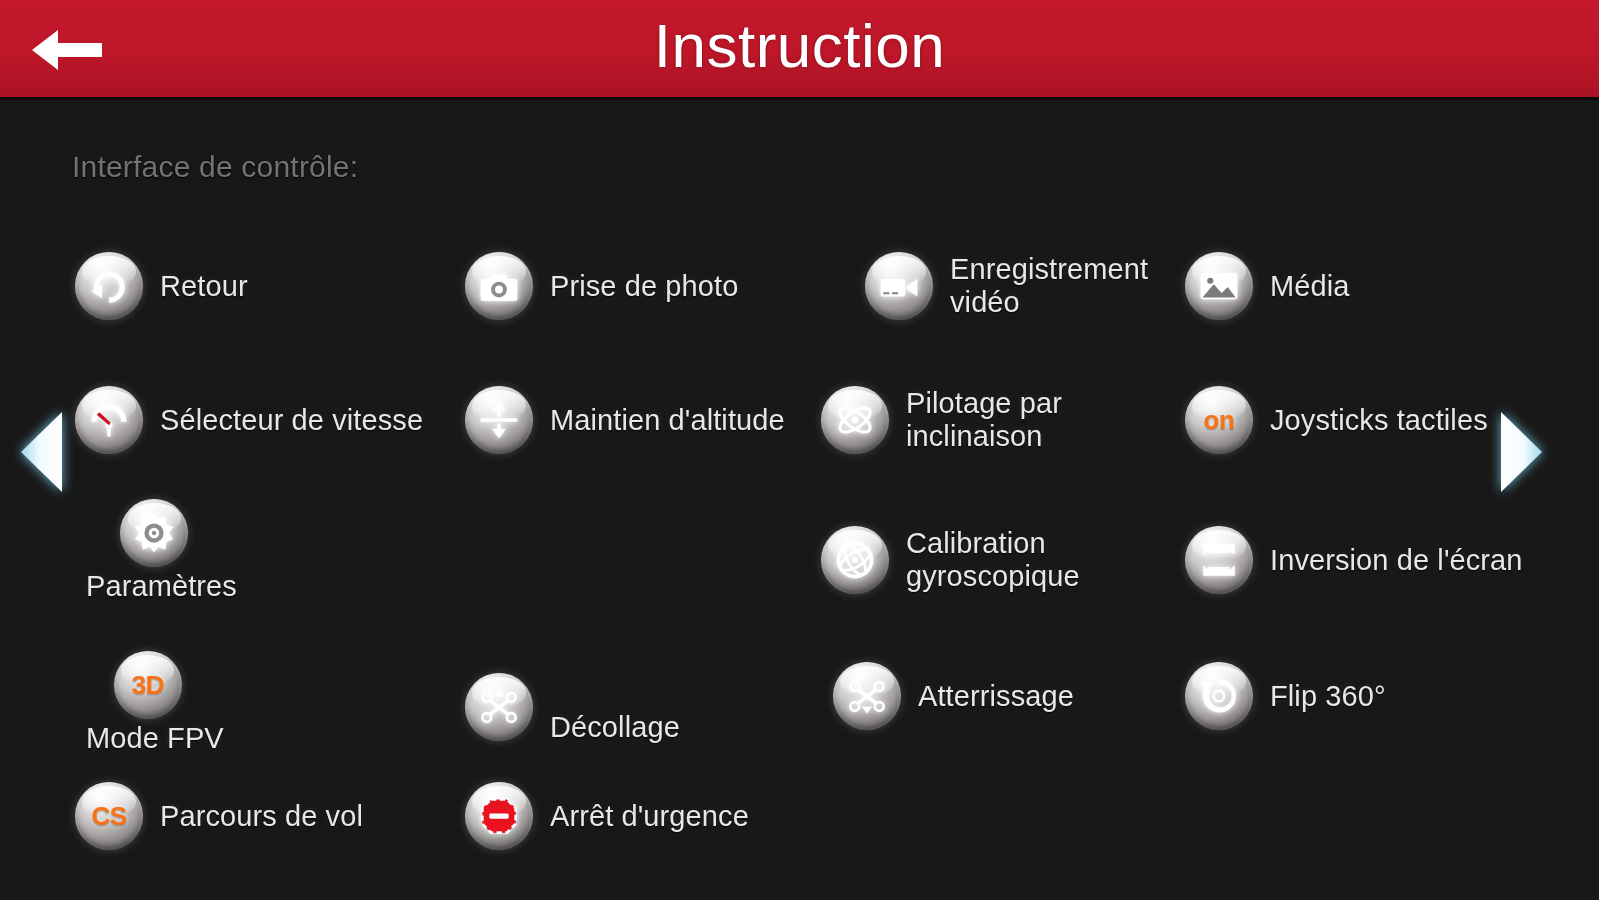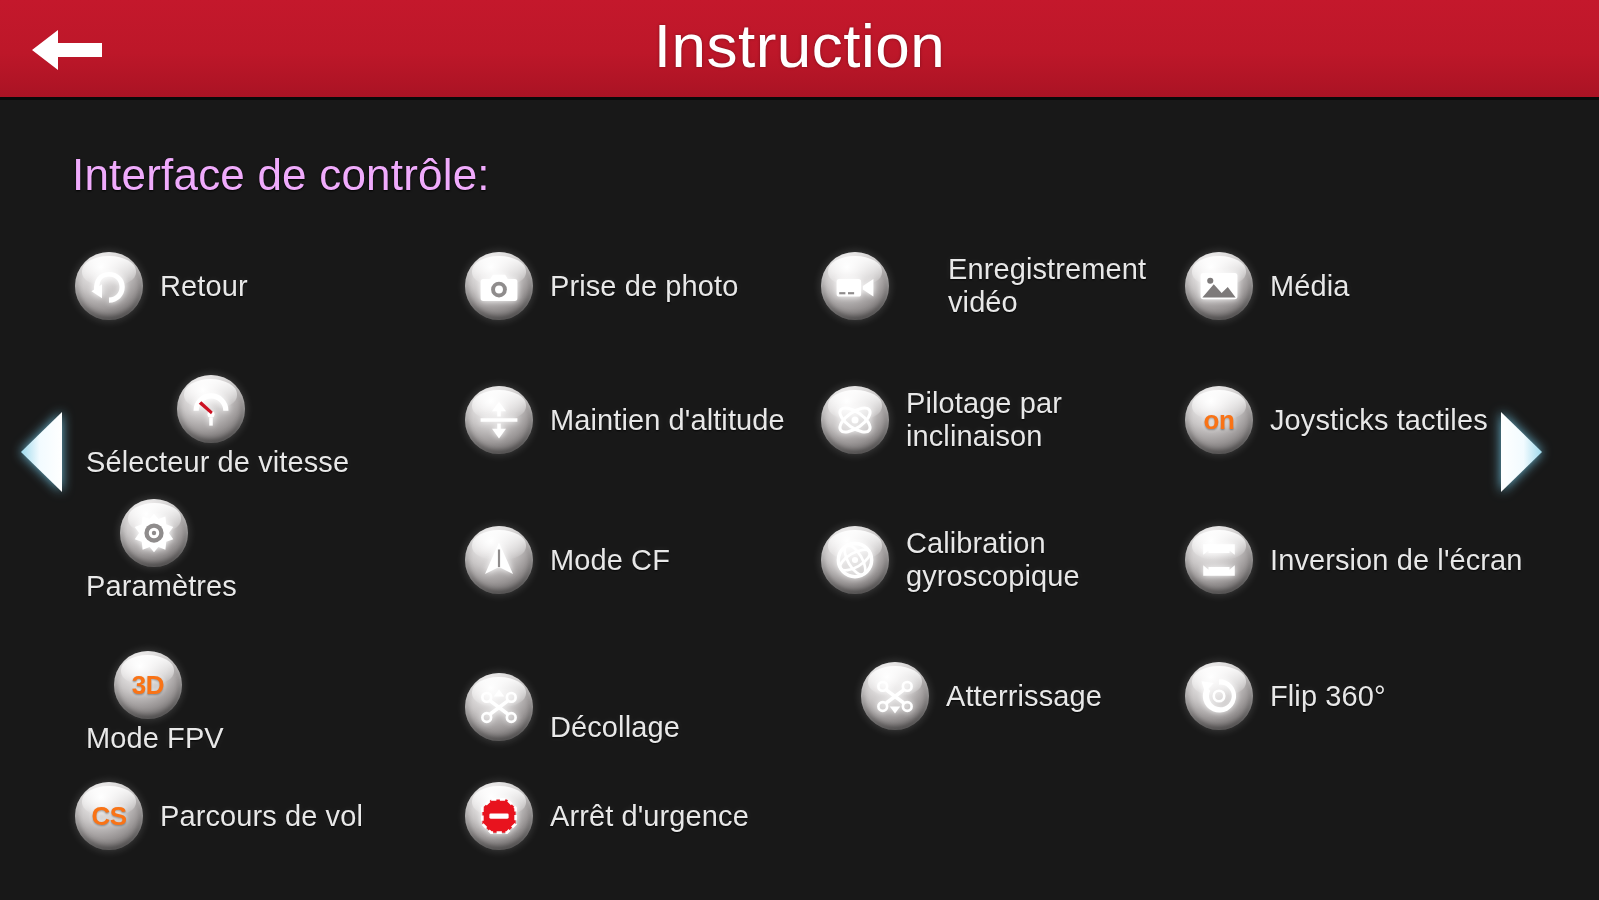--- a/index.html
+++ b/index.html
@@ -57,22 +57,22 @@
     position: absolute;
     left: 0; top: 100px;
     width: 1599px;
     height: 800px;
     background: #181818;
   }
 
   #section-title {
     position: absolute;
     left: 72px; top: 50px;
-    color: #f0abfc;
-    font-size: 44px;
+    color: #737373;
+    font-size: 30px;
     font-weight: 400;
     letter-spacing: 0.2px;
     white-space: nowrap;
     text-shadow: 0 1px 2px #000;
   }
 
   
   .nav-arrow {
     position: absolute;
     top: 308px;
@@ -227,21 +227,21 @@
             <div class="glyph">
               <svg width="42" height="42" viewBox="0 0 48 48" style="filter: drop-shadow(0 0 3px rgba(255,255,255,0.9));">
                 <path d="M17 11 L31 11 L34 16 L42 16 A3 3 0 0 1 45 19 L45 38 A3 3 0 0 1 42 41 L6 41 A3 3 0 0 1 3 38 L3 19 A3 3 0 0 1 6 16 L14 16 Z" fill="#ffffff"></path>
                 <circle cx="24" cy="28" r="9" fill="#8f8c8c"></circle>
                 <circle cx="24" cy="28" r="4.5" fill="#ffffff"></circle>
               </svg>
             </div>
           </div>
           <div class="cell-label">Prise de photo</div>
         </div>
-        <div class="cell" style="left: 818px; top: 138px; gap: 42px;">
+        <div class="cell" style="left: 862px; top: 138px;">
           <div class="icon-wrap">
             <div class="chrome"></div>
             <div class="glyph">
               <svg width="42" height="42" viewBox="0 0 48 48" style="filter: drop-shadow(0 0 3px rgba(255,255,255,0.9));">
                 <rect x="3" y="16" width="28" height="20" rx="3" fill="#ffffff"></rect>
                 <path d="M33 24 L45 16 L45 36 L33 28 Z" fill="#ffffff"></path>
                 <rect x="6" y="31" width="7" height="2.5" fill="#8f8c8c"></rect>
                 <rect x="16" y="31" width="7" height="2.5" fill="#8f8c8c"></rect>
               </svg>
             </div>
@@ -255,21 +255,21 @@
             <div class="glyph">
               <svg width="42" height="42" viewBox="0 0 48 48" style="filter: drop-shadow(0 0 3px rgba(255,255,255,0.9));">
                 <rect x="3" y="9" width="42" height="30" rx="3" fill="#ffffff"></rect>
                 <circle cx="14" cy="18" r="3.5" fill="#7d7a7a"></circle>
                 <path d="M5 37 L18 22 L27 32 L34 25 L43 37 Z" fill="#7d7a7a"></path>
               </svg>
             </div>
           </div>
           <div class="cell-label">Média</div>
         </div>
-        <div class="cell" style="left: 72px; top: 272px; flex-direction: column;">
+        <div class="cell" style="left: 72px; top: 272px;">
           <div class="icon-wrap">
             <div class="chrome"></div>
             <div class="glyph">
               <svg width="42" height="42" viewBox="0 0 48 48" style="filter: drop-shadow(0 0 3px rgba(255,255,255,0.9));">
                 <path d="M24 6 A20 20 0 0 1 44 26 L38 26 A14 14 0 0 0 24 12 A14 14 0 0 0 10 26 L4 26 A20 20 0 0 1 24 6 Z" fill="#ffffff"></path>
                 <circle cx="24" cy="30" r="4" fill="#ffffff"></circle>
                 <path d="M24 30 L10 18 L13 15 L26 27 Z" fill="#cc1122"></path>
                 <rect x="22" y="34" width="4" height="9" fill="#ffffff"></rect>
               </svg>
             </div>
@@ -318,32 +318,20 @@
             <div class="glyph">
               <svg width="42" height="42" viewBox="0 0 48 48" style="filter: drop-shadow(0 0 3px rgba(255,255,255,0.9));">
                 <path d="M24 2 L29 8 L37 5 L38 14 L46 17 L41 24 L46 31 L38 34 L37 43 L29 40 L24 46 L19 40 L11 43 L10 34 L2 31 L7 24 L2 17 L10 14 L11 5 L19 8 Z" fill="#ffffff"></path>
                 <circle cx="24" cy="24" r="11" fill="#8f8c8c"></circle>
                 <circle cx="24" cy="24" r="6" fill="#ffffff"></circle>
                 <circle cx="24" cy="24" r="2.5" fill="#8f8c8c"></circle>
               </svg>
             </div>
           </div>
           <div class="cell-label">Paramètres</div>
-        </div>
-        <div class="cell" style="left: 462px; top: 412px;">
-          <div class="icon-wrap">
-            <div class="chrome"></div>
-            <div class="glyph">
-              <svg width="42" height="42" viewBox="0 0 48 48" style="filter: drop-shadow(0 0 3px rgba(255,255,255,0.9));">
-                <path d="M24 4 L40 40 L24 32 L8 40 Z" fill="#ffffff"></path>
-                <path d="M24 12 L24 32" stroke="#8f8c8c" stroke-width="2.5"></path>
-              </svg>
-            </div>
-          </div>
-          <div class="cell-label">Mode CF</div>
         </div>
         <div class="cell" style="left: 818px; top: 412px;">
           <div class="icon-wrap">
             <div class="chrome"></div>
             <div class="glyph">
               <svg width="42" height="42" viewBox="0 0 48 48" style="filter: drop-shadow(0 0 3px rgba(255,255,255,0.9));">
                 <circle cx="24" cy="24" r="19" fill="none" stroke="#ffffff" stroke-width="4"></circle>
                 <ellipse cx="24" cy="24" rx="19" ry="8" fill="none" stroke="#ffffff" stroke-width="3" transform="rotate(-30 24 24)"></ellipse>
                 <ellipse cx="24" cy="24" rx="8" ry="19" fill="none" stroke="#ffffff" stroke-width="3" transform="rotate(-30 24 24)"></ellipse>
                 <circle cx="24" cy="24" r="3.5" fill="#ffffff"></circle>
@@ -383,21 +371,21 @@
                 <circle cx="38" cy="13" r="5" fill="none" stroke="#ffffff" stroke-width="3"></circle>
                 <circle cx="10" cy="36" r="5" fill="none" stroke="#ffffff" stroke-width="3"></circle>
                 <circle cx="38" cy="36" r="5" fill="none" stroke="#ffffff" stroke-width="3"></circle>
                 <path d="M14 17 L34 32 M34 17 L14 32" stroke="#ffffff" stroke-width="4"></path>
                 <path d="M24 4 L30 12 L18 12 Z" fill="#ffffff"></path>
               </svg>
             </div>
           </div>
           <div class="cell-label">Décollage</div>
         </div>
-        <div class="cell" style="left: 858px; top: 548px;">
+        <div class="cell" style="left: 830px; top: 548px;">
           <div class="icon-wrap">
             <div class="chrome"></div>
             <div class="glyph">
               <svg width="42" height="42" viewBox="0 0 48 48" style="filter: drop-shadow(0 0 3px rgba(255,255,255,0.9));">
                 <circle cx="10" cy="13" r="5" fill="none" stroke="#ffffff" stroke-width="3"></circle>
                 <circle cx="38" cy="13" r="5" fill="none" stroke="#ffffff" stroke-width="3"></circle>
                 <circle cx="10" cy="36" r="5" fill="none" stroke="#ffffff" stroke-width="3"></circle>
                 <circle cx="38" cy="36" r="5" fill="none" stroke="#ffffff" stroke-width="3"></circle>
                 <path d="M14 17 L34 32 M34 17 L14 32" stroke="#ffffff" stroke-width="4"></path>
                 <path d="M24 44 L18 36 L30 36 Z" fill="#ffffff"></path>

